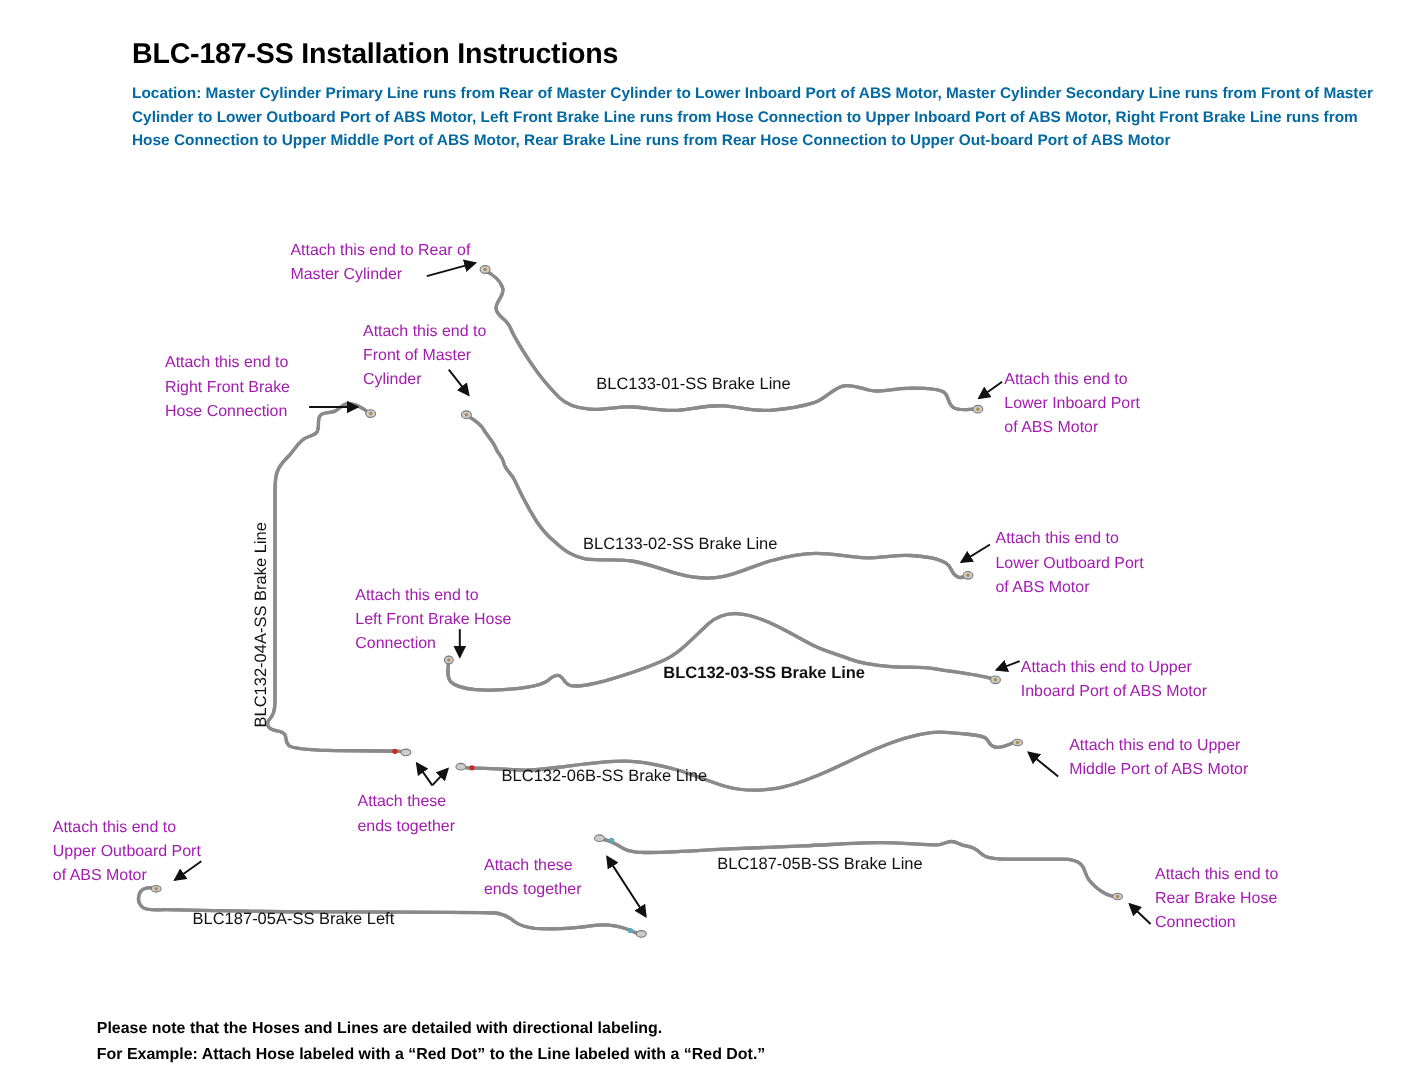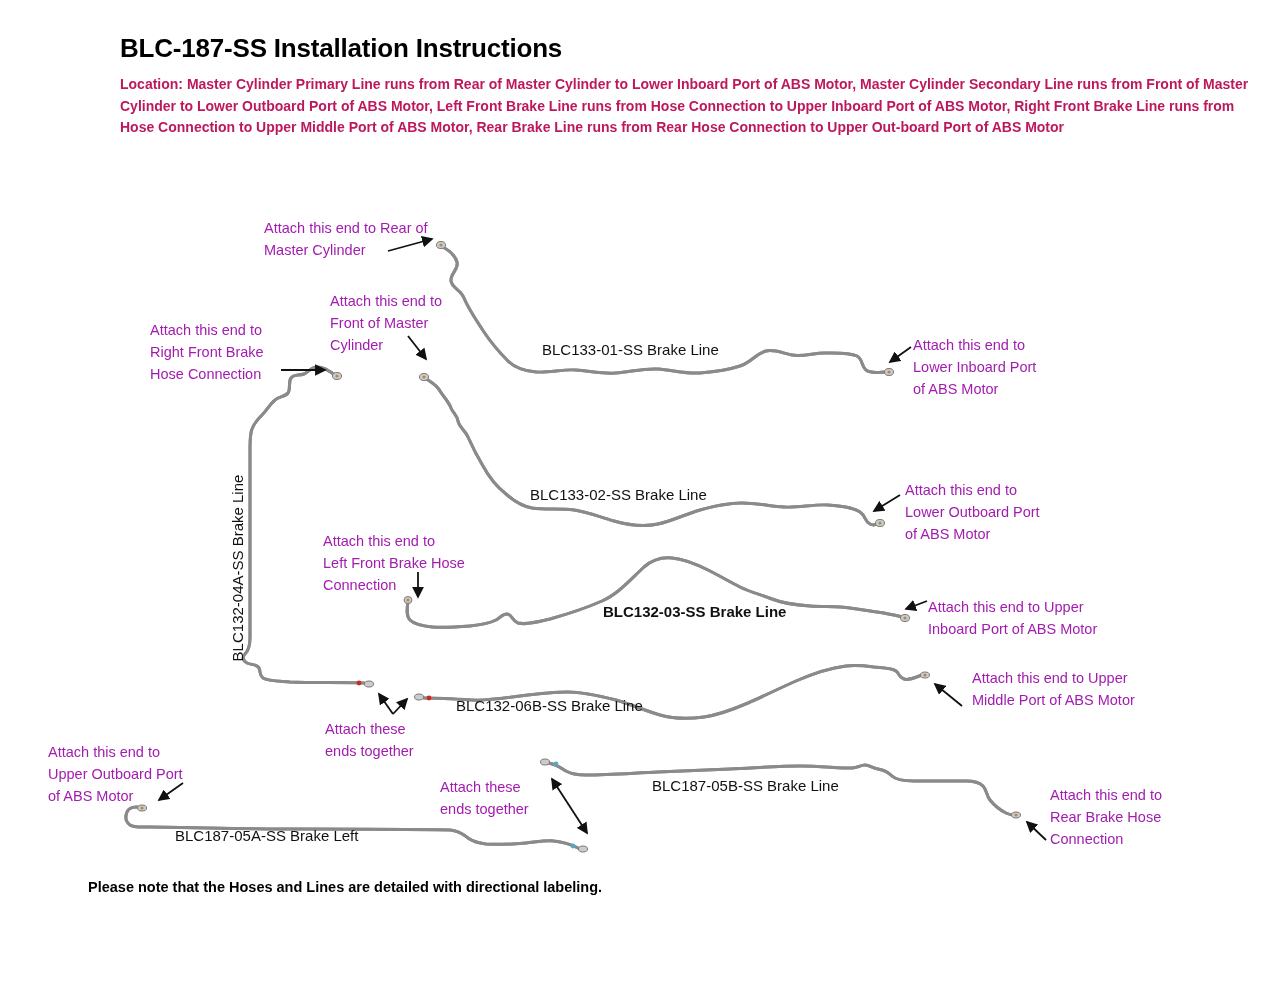--- a/index.html
+++ b/index.html
@@ -2,23 +2,23 @@
 <html><head>
 <meta charset="utf-8">
 <style>
   html,body{margin:0;padding:0;background:#fff;}
   .page{
     position:relative;width:1280px;height:989px;background:#ffffff;
     font-family:"Liberation Sans",sans-serif;color:#111;overflow:hidden;
   }
   svg.wires{position:absolute;left:0;top:0;width:1280px;height:989px;}
   .title{position:absolute;left:120px;top:33px;font-size:26px;font-weight:bold;color:#000;white-space:nowrap;letter-spacing:-0.2px;}
-  .location{position:absolute;left:120px;top:74px;width:1140px;font-size:14px;font-weight:bold;line-height:21.5px;color:#be185d;}
+  .location{position:absolute;left:120px;top:74px;width:1140px;font-size:14px;font-weight:bold;line-height:21.5px;color:#0369a1;}
   .instruction{position:absolute;left:120px;top:185px;font-size:14px;font-weight:bold;color:#000;white-space:nowrap;}
-  .note{position:absolute;left:88px;font-size:14.5px;font-weight:bold;color:#000;white-space:nowrap;}
+  .note{position:absolute;left:88px;font-size:14.5px;font-weight:bold;color:#000;white-space:nowrap;margin-top:48px;}
   .note1{top:879px;}
   .note2{top:903px;}
   .ann{position:absolute;font-size:14.5px;line-height:22px;white-space:pre-line;color:#a21caf;}
   .lbl{position:absolute;font-size:15px;color:#111;white-space:nowrap;}
   
   .ann-rear-mc{left:264px;top:217px;}
   .ann-front-mc{left:330px;top:290px;}
   .ann-rf-hose{left:150px;top:319px;}
   .ann-lower-inboard{left:913px;top:334px;}
   .ann-lower-outboard{left:905px;top:479px;}
@@ -178,14 +178,15 @@
 
   <div class="lbl lbl-133-01">BLC133-01-SS Brake Line</div>
   <div class="lbl lbl-133-02">BLC133-02-SS Brake Line</div>
   <div class="lbl lbl-132-03">BLC132-03-SS Brake Line</div>
   <div class="lbl lbl-132-04a">BLC132-04A-SS Brake Line</div>
   <div class="lbl lbl-132-04b">BLC132-06B-SS Brake Line</div>
   <div class="lbl lbl-187-05a">BLC187-05A-SS Brake Left</div>
   <div class="lbl lbl-187-05b">BLC187-05B-SS Brake Line</div>
 
   <div class="note note1">Please note that the Hoses and Lines are detailed with directional labeling.</div>
+  <div class="note note2">For Example: Attach Hose labeled with a “Red Dot” to the Line labeled with a “Red Dot.”</div>
 
 </div>
 
 </body></html>

